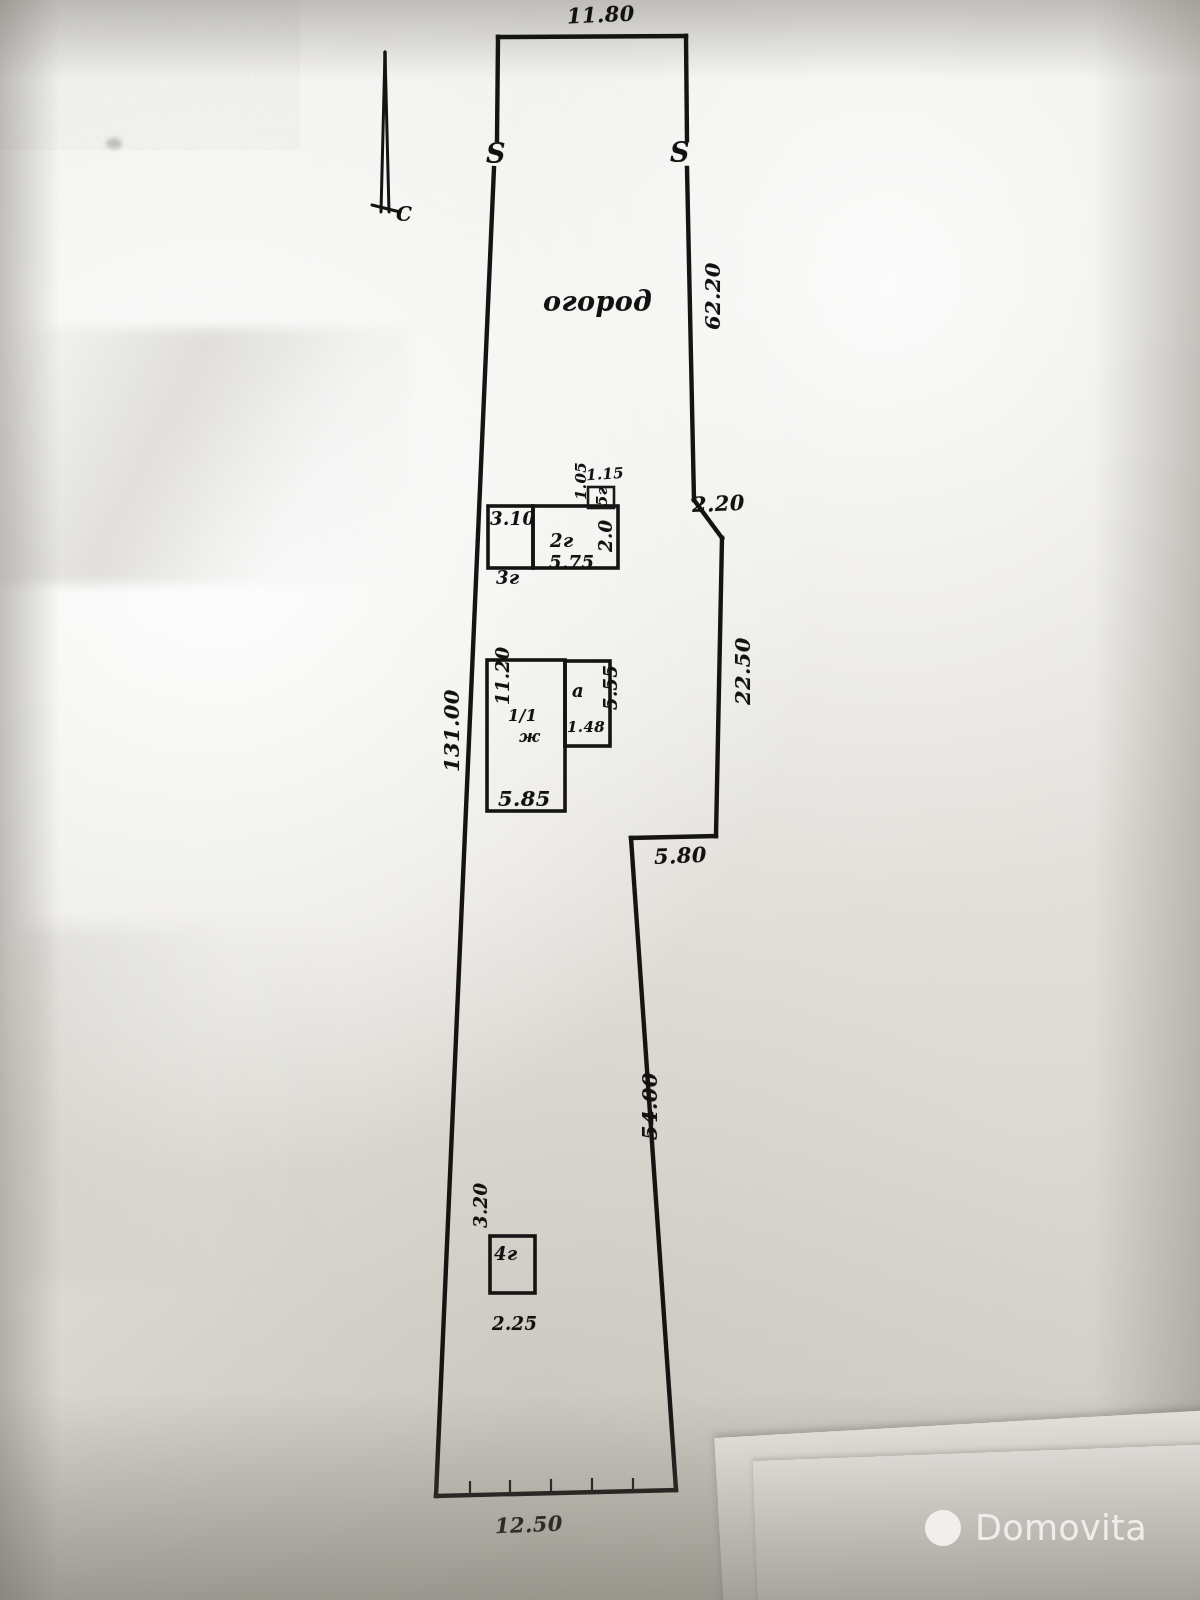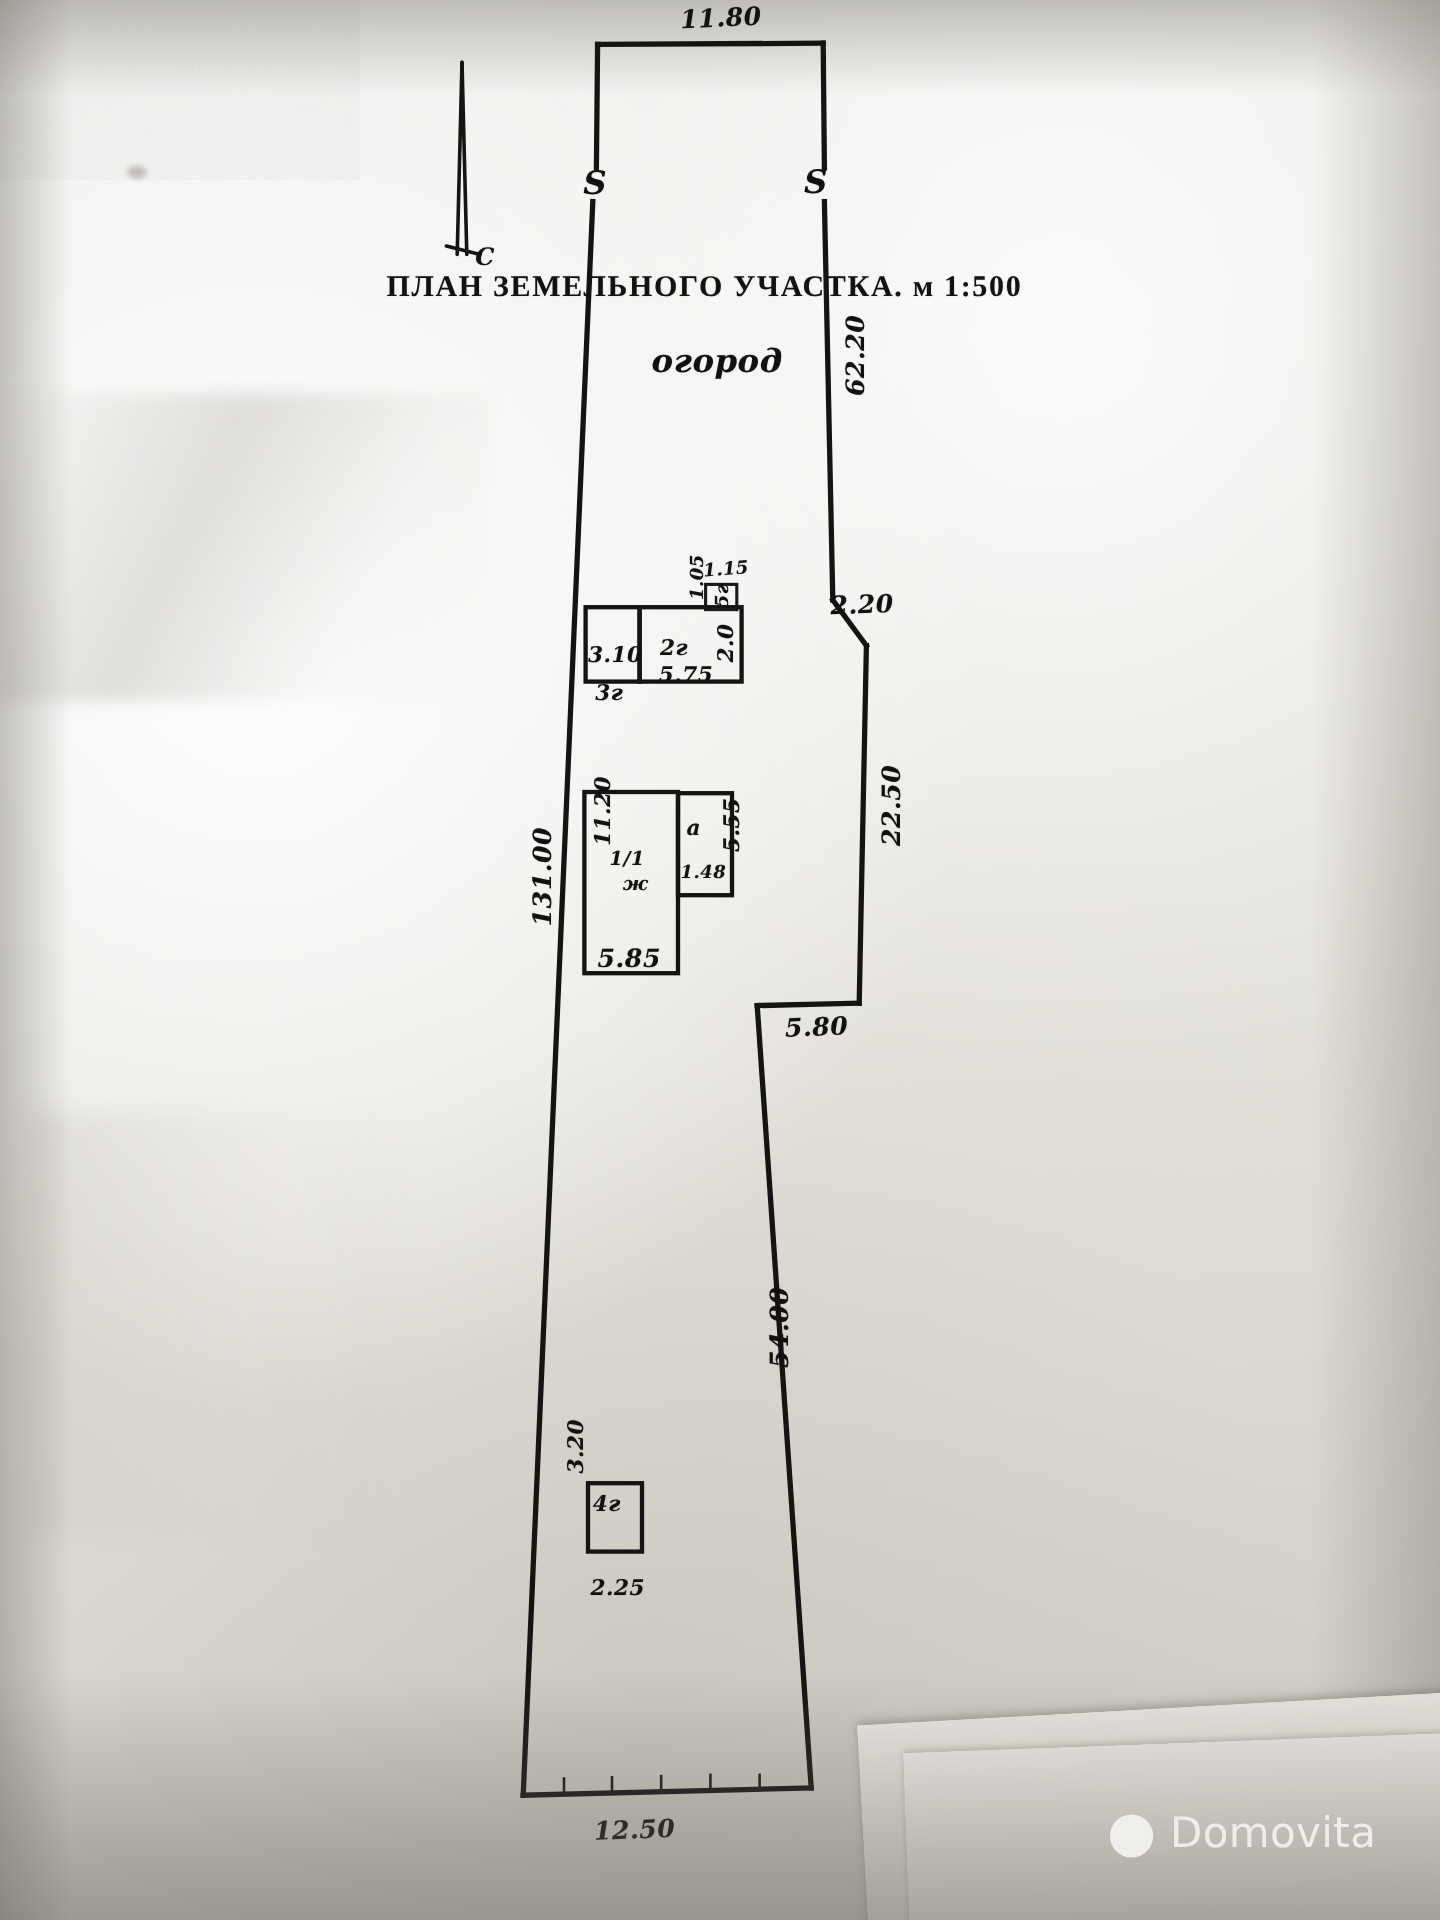--- a/index.html
+++ b/index.html
@@ -183,21 +183,21 @@
     font-size: 20px;
   }
   .rot90  { transform: rotate(-90deg); transform-origin: left top; }
 
   
   .watermark {
     position: absolute;
     left: 925px;
     top: 1508px;
     display: flex;
-    align-items: flex-end;
+    align-items: center;
     gap: 14px;
     opacity: 0.93;
   }
   .wm-dot {
     width: 36px;
     height: 36px;
     border-radius: 50%;
     background: #f4f3f1;
   }
   .wm-text {
@@ -279,21 +279,20 @@
 
     <g>
       <rect class="bldg" x="487" y="660" width="78" height="151"></rect>
       <rect class="bldg" x="565" y="661" width="45" height="85"></rect>
     </g>
 
     <rect class="bldg" x="490" y="1236" width="45" height="57"></rect>
 
   </svg>
 
-  <div class="lbl title" style="left:322px; top:226px;">ПЛАН ЗЕМЕЛЬНОГО УЧАСТКА. м 1:500</div>
 
   <div class="lbl hand compass-c" style="left:396px; top:202px;">С</div>
 
   <div class="lbl hand ogorod" style="left:543px; top:286px;">огород</div>
 
   <div class="lbl hand smark" style="left:486px; top:138px;">S</div>
   <div class="lbl hand smark" style="left:670px; top:137px;">S</div>
 
   <div class="lbl hand dim" style="left:567px; top:2px; transform:rotate(-2.5deg);">11.80</div>
 
@@ -304,21 +303,21 @@
   <div class="lbl hand dim rot90" style="left:730px; top:705px;">22.50</div>
 
   <div class="lbl hand dim" style="left:654px; top:843px; transform:rotate(-2deg);">5.80</div>
 
   <div class="lbl hand dim rot90" style="left:637px; top:1140px;">54.00</div>
 
   <div class="lbl hand dim rot90" style="left:439px; top:772px;">131.00</div>
 
   <div class="lbl hand dim" style="left:495px; top:1512px; transform:rotate(-2deg);">12.50</div>
 
-  <div class="lbl hand dim-sm" style="left:490px; top:536px;">3.10</div>
+  <div class="lbl hand dim-sm" style="left:490px; top:508px;">3.10</div>
   <div class="lbl hand dim-sm" style="left:496px; top:567px;">3г</div>
 
   <div class="lbl hand dim-sm" style="left:550px; top:530px;">2г</div>
   <div class="lbl hand dim-sm" style="left:549px; top:552px;">5.75</div>
   <div class="lbl hand dim-sm rot90" style="left:595px; top:552px;">2.0</div>
 
   <div class="lbl hand dim-xs" style="left:586px; top:465px; transform:rotate(-4deg);">1.15</div>
   <div class="lbl hand dim-xs rot90" style="left:572px; top:500px;">1.05</div>
   <div class="lbl hand dim-xs rot90" style="left:593px; top:506px;">5г</div>
 

